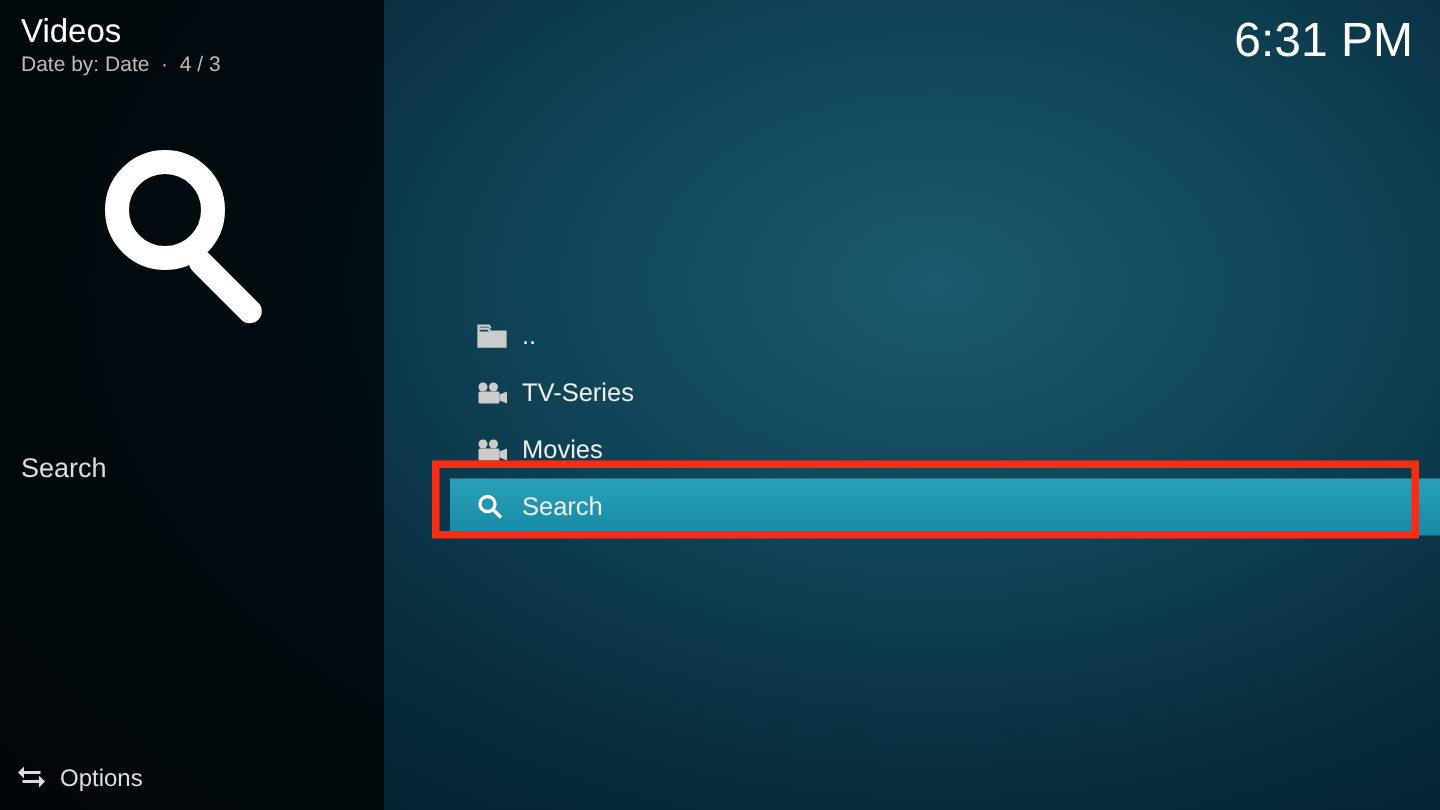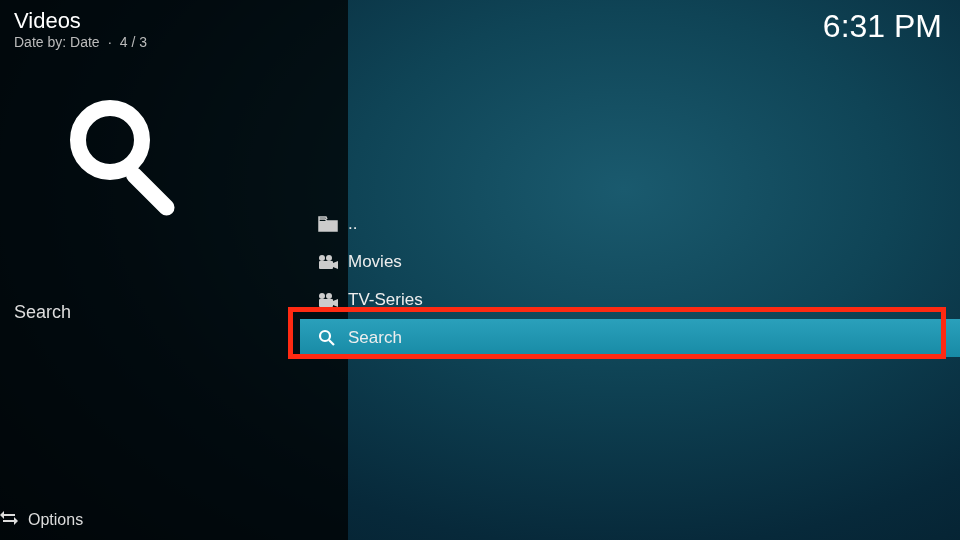--- a/index.html
+++ b/index.html
@@ -5,21 +5,21 @@
   * { margin: 0; padding: 0; box-sizing: border-box; }
   html, body { width: 960px; height: 540px; overflow: hidden; font-family: Arial, sans-serif; }
   body {
     background: radial-gradient(ellipse 900px 600px at 65% 35%, #1a5a6e 0%, #0f4456 30%, #07293a 60%, #021420 100%);
     color: #e8e8e8;
     position: relative;
   }
   .sidebar {
     position: absolute;
     left: 0; top: 0;
-    width: 348px; height: 540px;
+    width: 256px; height: 540px;
     background: rgba(0,0,0,0.75);
   }
   .header-title {
     position: absolute;
     left: 14px; top: 8px;
     font-size: 22px;
     font-weight: 400;
     color: #fff;
   }
   .header-sub {
@@ -44,20 +44,21 @@
     left: 14px; top: 302px;
     font-size: 18px;
     color: #ddd;
   }
   .options-bar {
     position: absolute;
     left: 0; bottom: 0;
     width: 300px; height: 40px;
     display: flex;
     align-items: center;
+    padding-left: 12px;
     color: #ddd;
     font-size: 16px;
   }
   .options-bar svg { margin-right: 10px; }
   .list {
     position: absolute;
     left: 300px; top: 205px;
     width: 660px;
   }
   .row {
@@ -130,33 +131,33 @@
 
   <div class="row">
     <span class="ico">
       <svg width="20" height="16" viewBox="0 0 20 16" fill="#ccc">
         <circle cx="4" cy="4" r="3"></circle>
           <circle cx="11" cy="4" r="3"></circle>
         <rect x="1" y="7" width="14" height="8" rx="1"></rect>
         <polygon points="15,9 20,7 20,15 15,13"></polygon>
       </svg>
     </span>
-    <span class="lbl">Movies</span>
+    <span class="lbl">TV-Series</span>
   </div>
 
   <div class="row">
     <span class="ico">
       <svg width="20" height="16" viewBox="0 0 20 16" fill="#ccc">
         <circle cx="4" cy="4" r="3"></circle>
           <circle cx="11" cy="4" r="3"></circle>
         <rect x="1" y="7" width="14" height="8" rx="1"></rect>
         <polygon points="15,9 20,7 20,15 15,13"></polygon>
       </svg>
     </span>
-    <span class="lbl">TV-Series</span>
+    <span class="lbl">Movies</span>
   </div>
 
   <div class="row selected">
     <span class="ico">
       <svg width="18" height="18" viewBox="0 0 18 18" fill="none" stroke="#fff" stroke-width="2.2">
         <circle cx="7" cy="7" r="5"></circle>
         <line x1="11" y1="11" x2="16" y2="16"></line>
       </svg>
     </span>
     <span class="lbl">Search</span>

